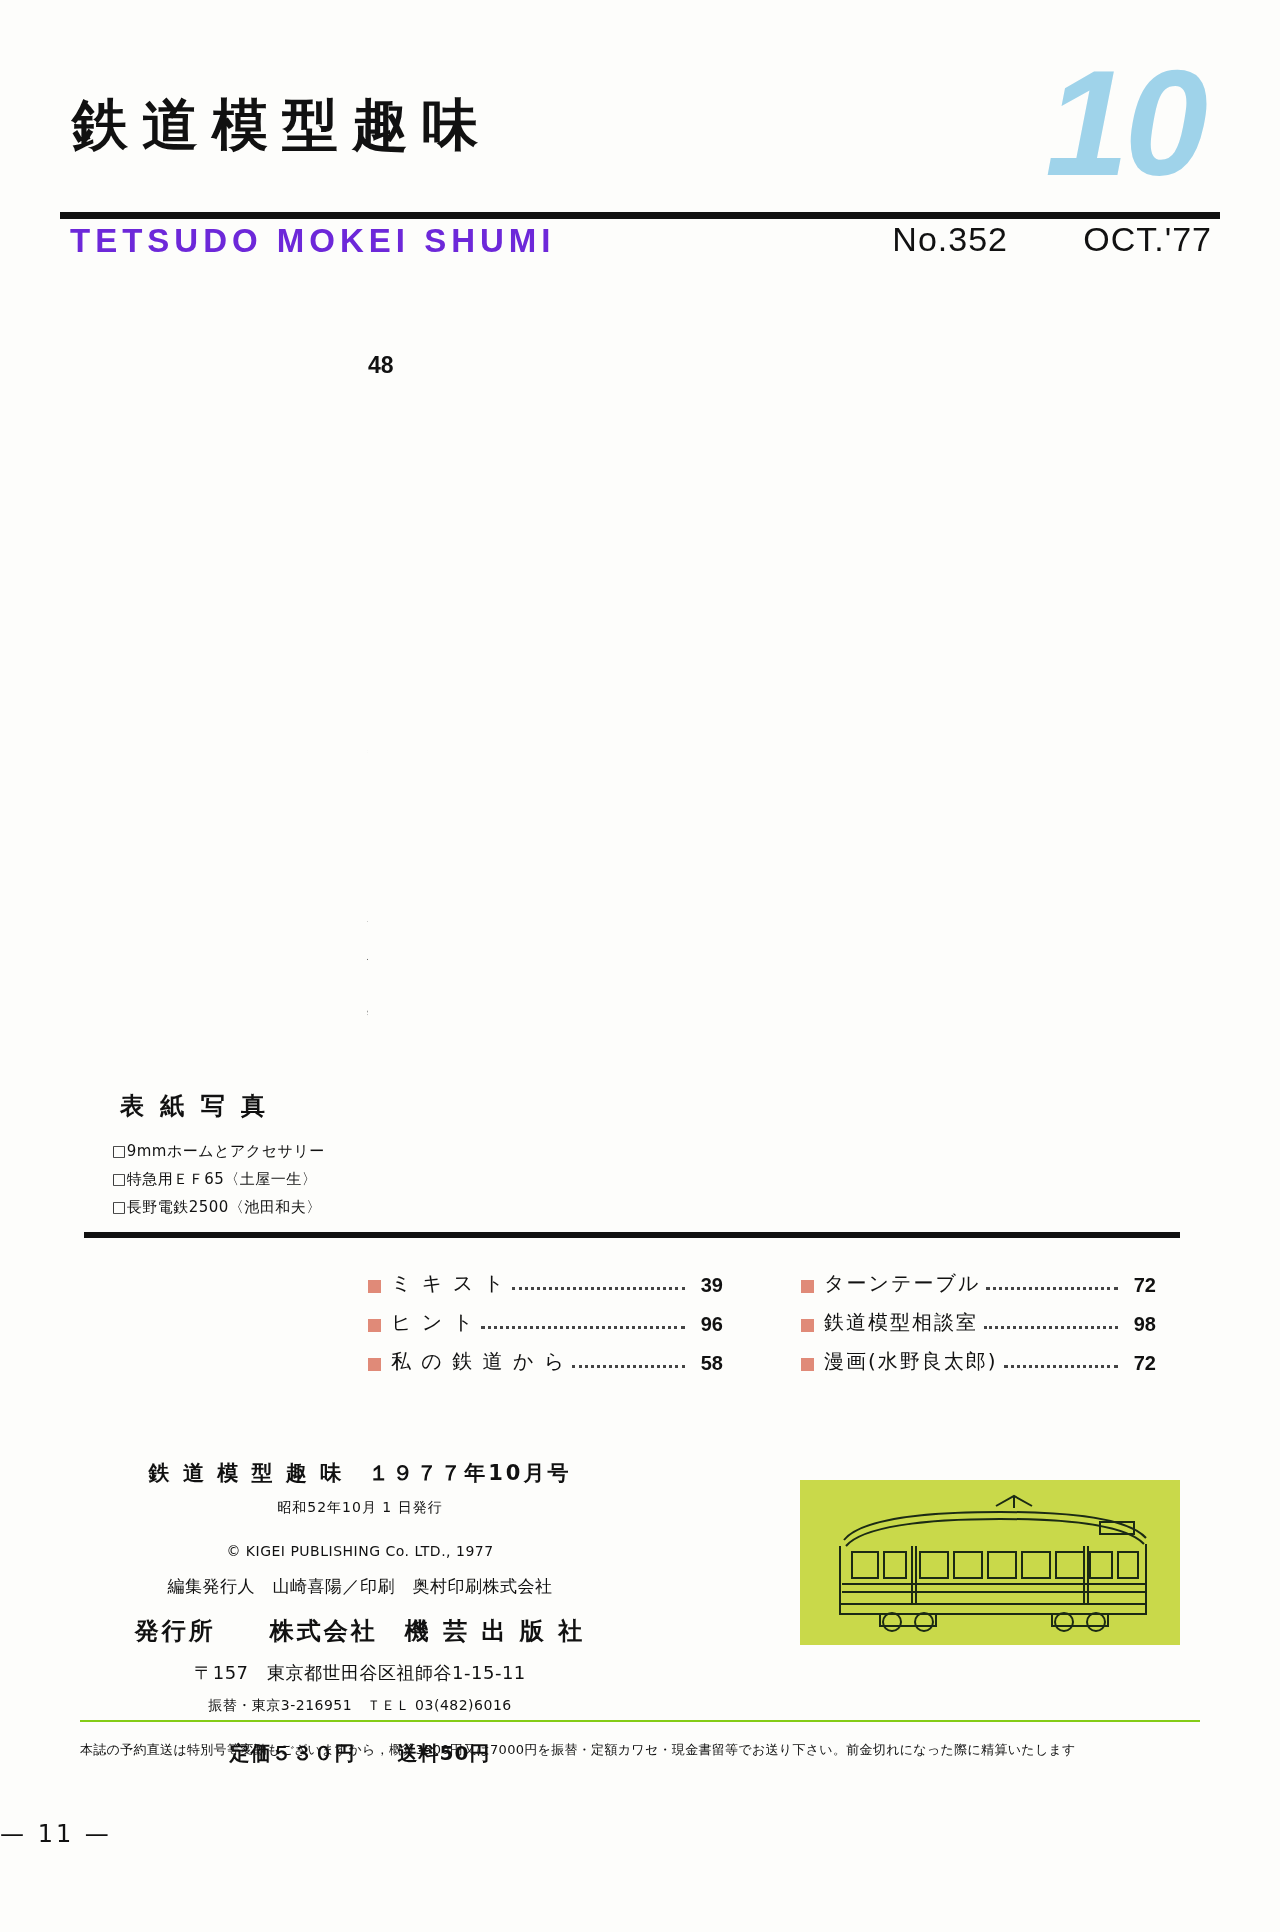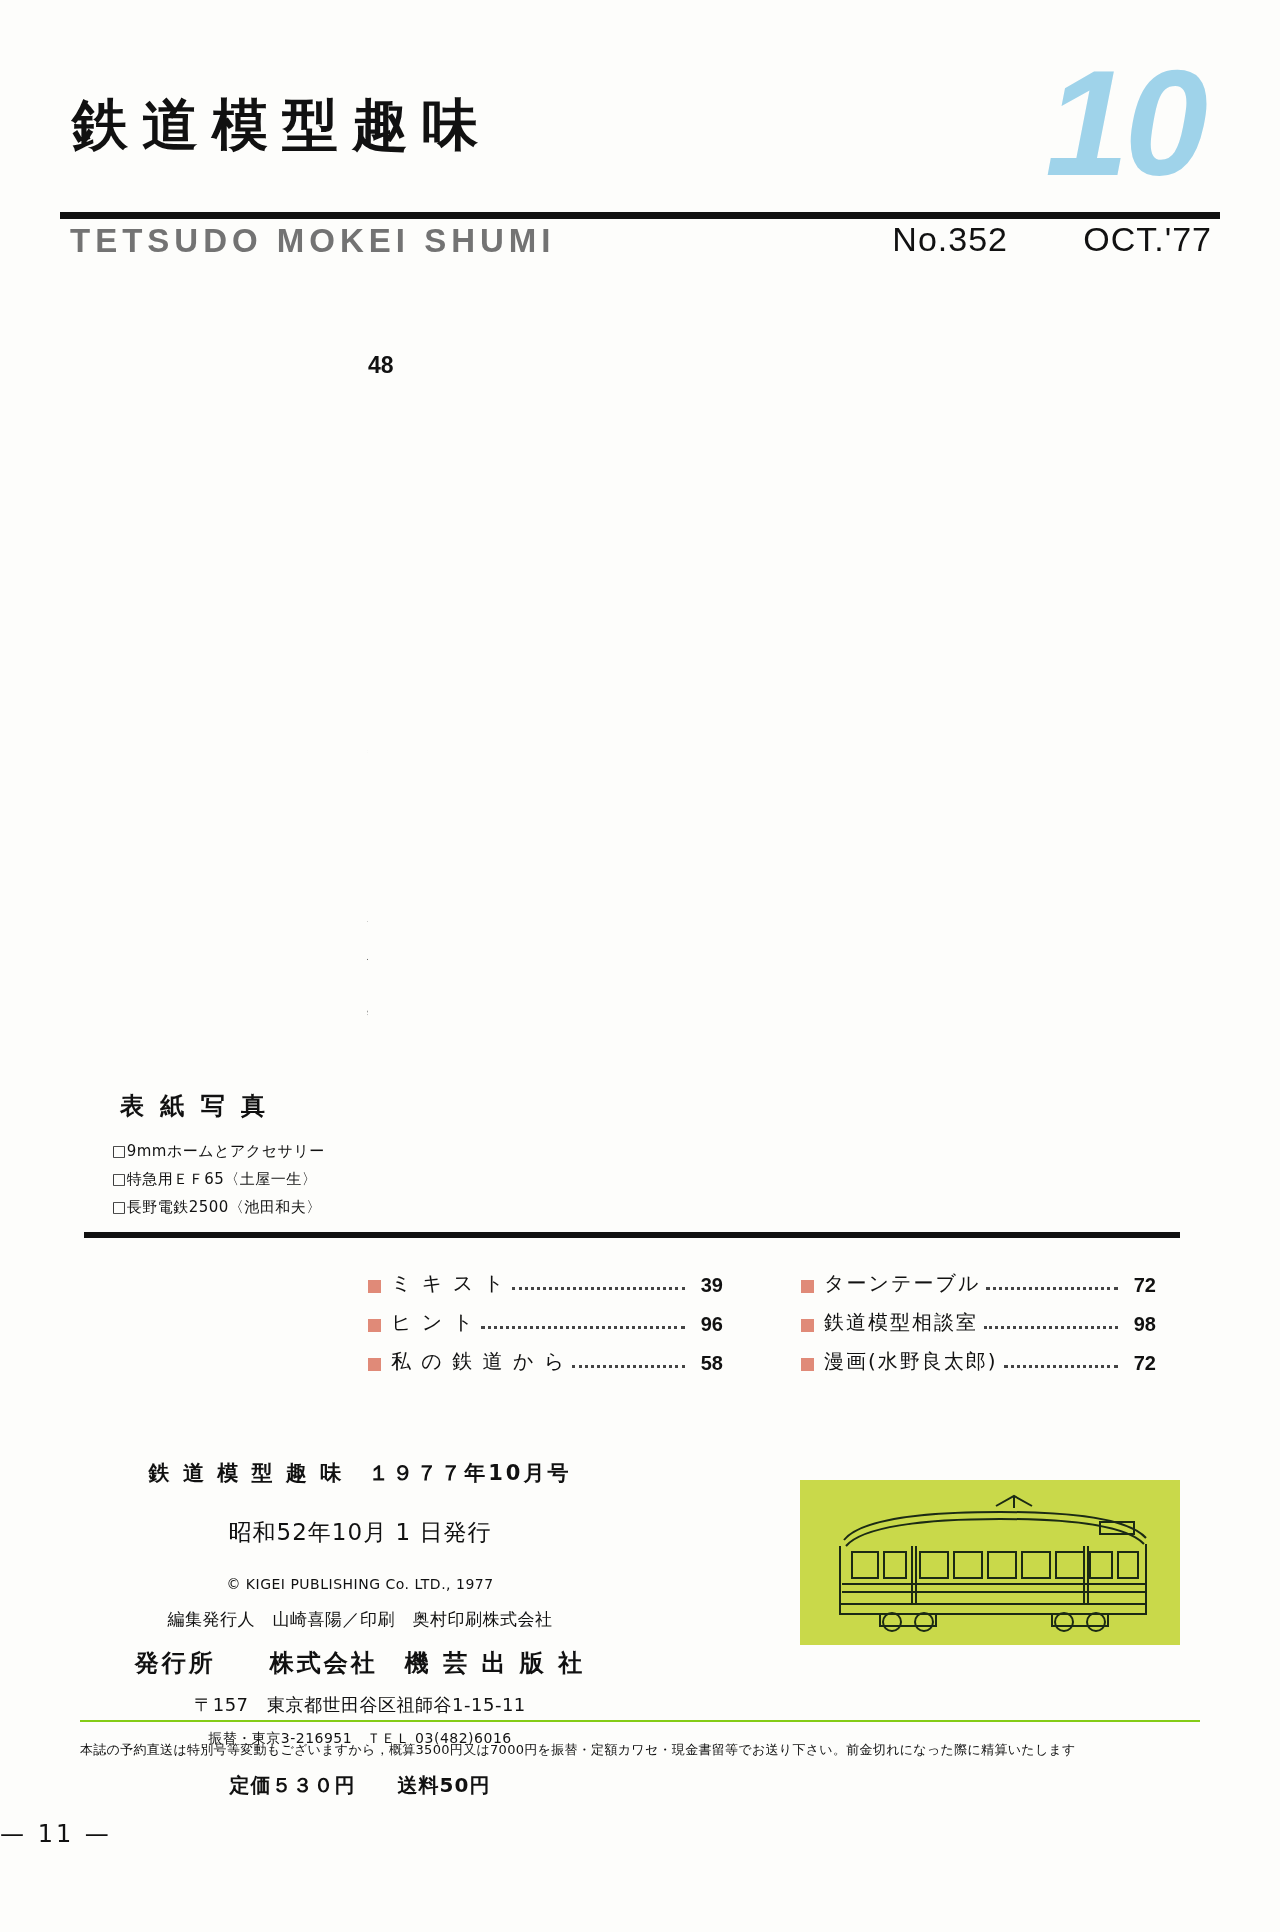--- a/index.html
+++ b/index.html
@@ -63,21 +63,21 @@
     background: #111;
   }
   .mast-romaji {
     position: absolute;
     left: 10px;
     top: 152px;
     font-family: "Liberation Sans", sans-serif;
     font-size: 33px;
     font-weight: bold;
     letter-spacing: 5px;
-    color: #737373;
+    color: #6d28d9;
     white-space: nowrap;
   }
   .mast-number {
     position: absolute;
     right: 212px;
     top: 150px;
     font-family: "Liberation Sans", sans-serif;
     font-size: 34px;
     font-weight: normal;
     letter-spacing: 1px;
@@ -290,21 +290,21 @@
   
   .colophon {
     position: absolute;
     left: 80px;
     top: 1455px;
     width: 560px;
     text-align: center;
     line-height: 1.75;
   }
   .colophon .l1 { font-size: 21px; font-weight: bold; letter-spacing: 3px; }
-  .colophon .l2 { font-size: 23px; letter-spacing: 1px; margin-top: 20px;}
+  .colophon .l2 { font-size: 14px; letter-spacing: 1px; margin-top: 3px;}
   .colophon .l3 { font-size: 14px; letter-spacing: 0.5px; margin-top: 20px;}
   .colophon .l4 { font-size: 17px; letter-spacing: 0.5px; margin-top: 8px;}
   .colophon .l5 { font-size: 24px; font-weight: bold; letter-spacing: 3px; margin-top: 8px;}
   .colophon .l6 { font-size: 18px; letter-spacing: 0.5px; margin-top: 5px;}
   .colophon .l7 { font-size: 14px; letter-spacing: 0.5px; margin-top: 5px;}
   .colophon .l8 { font-size: 20px; font-weight: bold; letter-spacing: 1px; margin-top: 18px;}
 
   
   .tram-box {
     position: absolute;

